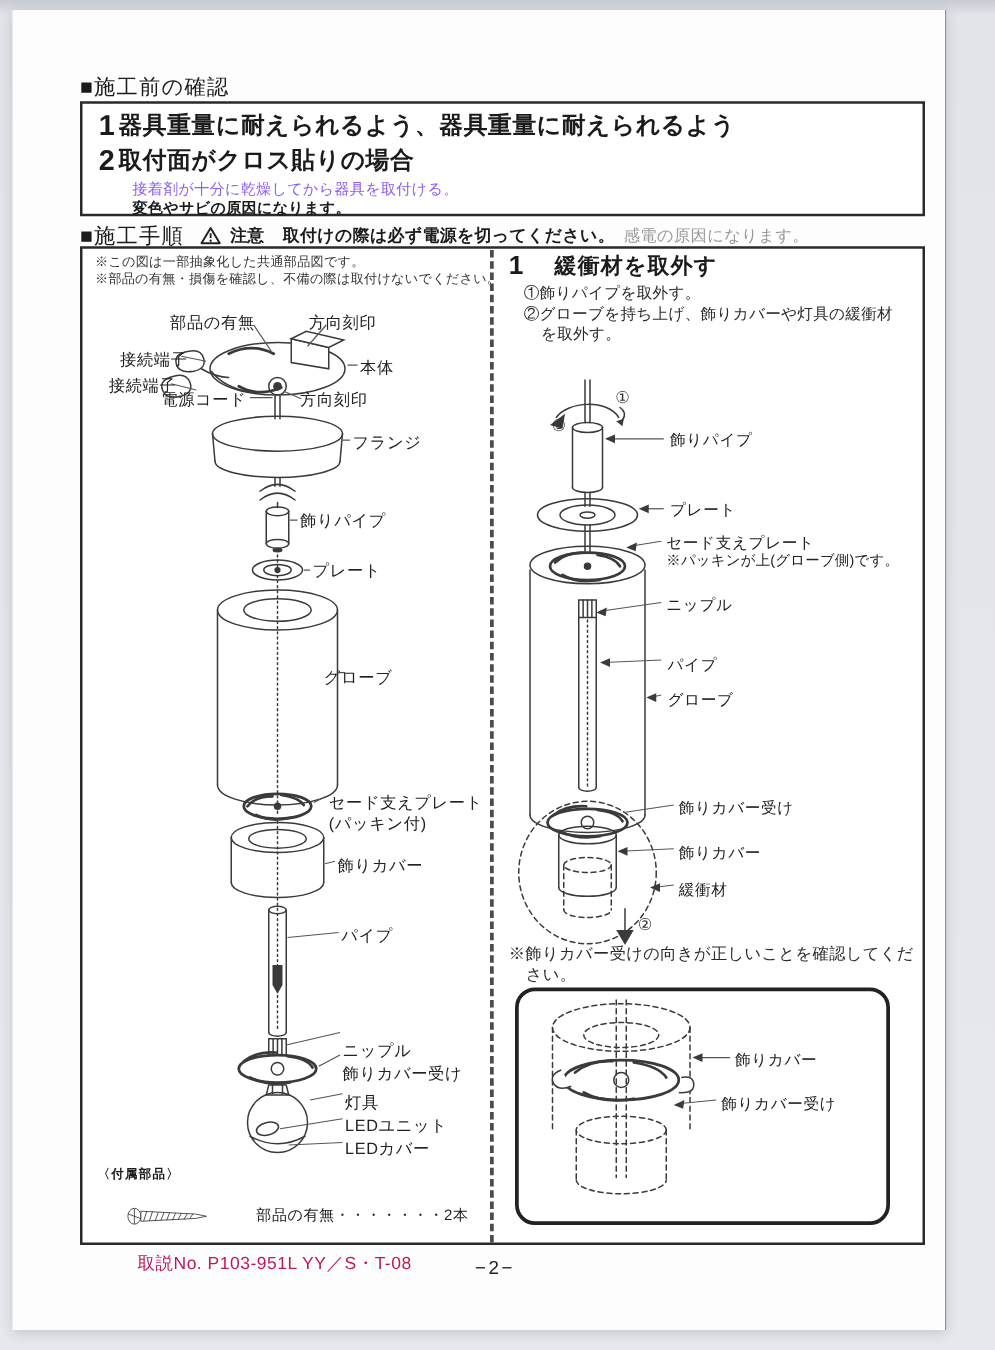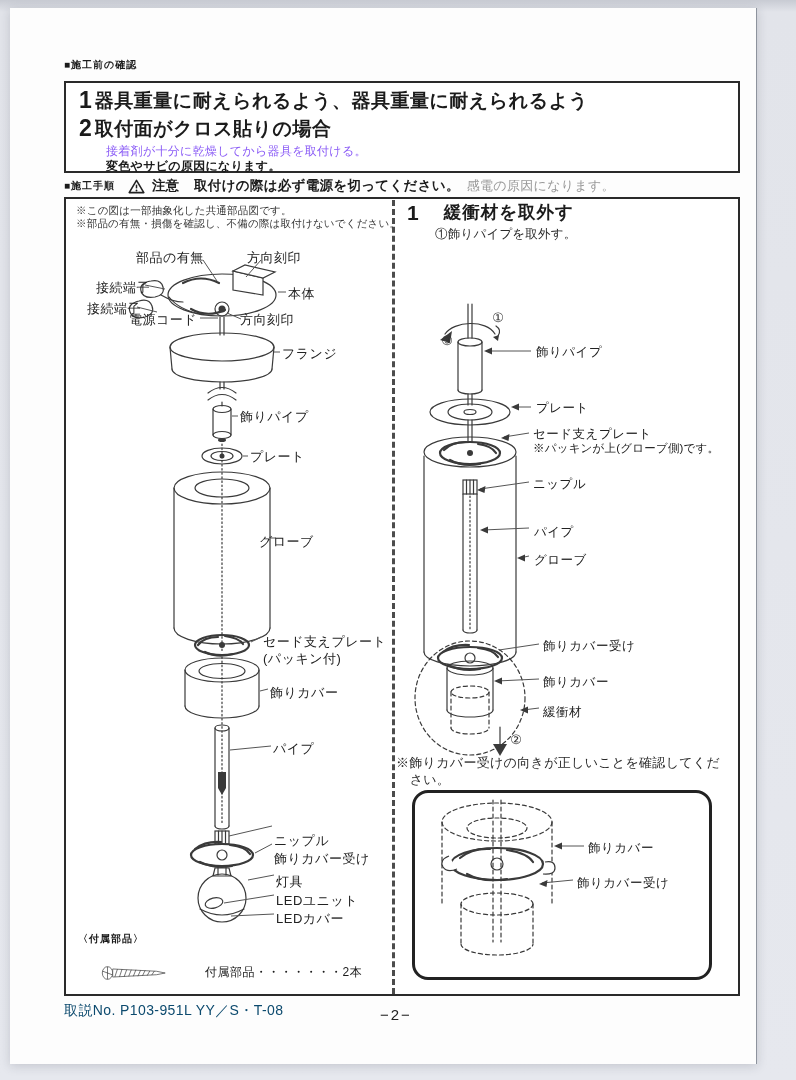--- a/index.html
+++ b/index.html
@@ -15,21 +15,21 @@
     position:absolute; inset:0;
     background:linear-gradient(180deg,#c8cbd3 0,#e2e4ea 12px,#e6e8ee 100%);
   }
   .page {
     position:absolute; left:10px; top:8px; width:747px; height:1056px;
     background:#fdfdfd;
     border-right:1px solid #8d939d;
     box-shadow:0 2px 10px rgba(40,45,60,.18);
   }
   .abs { position:absolute; }
-  .sec-heading { font-size:10px; font-weight:bold; letter-spacing:1px; }
+  .sec-heading { font-size:17px; font-weight:normal; letter-spacing:1px; }
   .box1 {
     left:64px; top:81px; width:676px; height:92px;
     border:2px solid #2a2a2a; background:#fff;
   }
   .num-row { position:absolute; display:flex; align-items:flex-start; }
   .big-num { font-size:23px; font-weight:bold; line-height:22px; margin-right:3px; }
   .num-title { font-size:19px; font-weight:bold; letter-spacing:.5px; line-height:23px; }
   .note-gray { font-size:12px; color:#8b5cf6; letter-spacing:.3px; }
   .note-bold { font-size:12px; font-weight:bold; letter-spacing:.3px; }
   .proc-row { left:64px; top:177px; display:flex; align-items:center; gap:7px; }
@@ -43,31 +43,31 @@
   .divider {
     left:392px; top:200px; height:794px; width:0;
     border-left:3px dashed #4c4c4c;
   }
   .small-note { font-size:10.5px; line-height:14px; letter-spacing:.2px; color:#333; }
   .lbl { position:absolute; font-size:13px; letter-spacing:.5px; white-space:nowrap; color:#222; }
   .lbl-s { font-size:11.5px; letter-spacing:.2px; }
   .step-head { display:flex; align-items:flex-start; }
   .step-num { font-size:21px; font-weight:bold; line-height:21px; margin-right:5px; }
   .step-title { font-size:17.5px; font-weight:bold; letter-spacing:1px; line-height:21px;margin-left:20px; }
-  .steps { font-size:12.5px; line-height:16.5px; letter-spacing:.2px; color:#2a2a2a;margin-left:16px; }
+  .steps { font-size:12.5px; line-height:16.5px; letter-spacing:.2px; color:#2a2a2a; }
   .step-line { padding-left:1.1em; text-indent:-1.1em; }
   .check-note {
     font-size:13px; line-height:17px; letter-spacing:.3px; color:#2a2a2a;
     padding-left:1.05em; text-indent:-1.05em;
   }
   .inset-box {
     left:412px; top:790px; width:300px; height:190px;
     border:3px solid #222; border-radius:16px; background:#fff;
   }
-  .footer-doc { font-size:14px; letter-spacing:.4px; color:#0c4a6e; }
+  .footer-doc { font-size:14px; letter-spacing:.4px; color:#be185d;margin-left:46px; }
   .footer-page { font-size:15px; letter-spacing:2px; color:#222; }
   
   .la { stroke:#3a3a3a; fill:none; stroke-width:1.2px; stroke-linecap:round; }
   .thk { stroke-width:2.2px; }
   .laf { fill:#3a3a3a; stroke:none; }
   .law { fill:#fff; stroke:#3a3a3a; stroke-width:1.2px; }
   .dash { stroke-dasharray:4 3; }
   .dot { stroke-dasharray:1.5 2.6; }
   .ldr { stroke:#555; stroke-width:1px; fill:none; }
   .mk { font-size:13px; fill:#333; text-anchor:middle; font-family:"Liberation Sans",sans-serif; }
@@ -269,28 +269,29 @@
   <line class="la" x1="30" y1="9" x2="26" y2="21"></line>
   <line class="la" x1="38" y1="9" x2="34" y2="21"></line>
   <line class="la" x1="46" y1="10" x2="42" y2="21"></line>
   <line class="la" x1="54" y1="10" x2="50" y2="20"></line>
   <line class="la" x1="62" y1="10" x2="58" y2="20"></line>
   <line class="la" x1="70" y1="11" x2="66" y2="20"></line>
   <line class="la" x1="78" y1="11" x2="74" y2="19"></line>
   <line class="la" x1="86" y1="12" x2="82" y2="19"></line>
   <line class="la" x1="94" y1="12" x2="90" y2="18"></line>
 </svg>
-<div class="abs" style="left:205px;top:964px;font-size:12px;letter-spacing:.5px">付属部品・・・・・・・2本</div>
+<div class="abs" style="left:205px;top:964px;font-size:12px;letter-spacing:.5px">部品の有無・・・・・・・2本</div>
 
 <div class="abs step-head" style="left:407px;top:202px">
   <span class="step-num">1</span>
   <span class="step-title">緩衝材を取外す</span>
 </div>
 <div class="abs steps" style="left:419px;top:226px;width:306px">
   <div class="step-line">①飾りパイプを取外す。</div>
+  <div class="step-line">②グローブを持ち上げ、飾りカバーや灯具の緩衝材を取外す。</div>
 </div>
 
 <svg class="abs" style="left:400px;top:300px" width="340" height="460" viewBox="0 0 340 460">
   <g>
     <line class="la" x1="68" y1="4" x2="68" y2="38"></line>
     <line class="la" x1="72" y1="4" x2="72" y2="38"></line>
     <ellipse class="la" cx="70" cy="42" rx="12" ry="4"></ellipse>
     <line class="la" x1="58" y1="42" x2="58" y2="90"></line>
     <line class="la" x1="82" y1="42" x2="82" y2="90"></line>
     <path class="la" d="M58,90 a12,4 0 0 0 24,0"></path>
@@ -383,21 +384,21 @@
 <div class="lbl" style="left:536px;top:400px;font-size:12.5px">プレート</div>
 <div class="lbl" style="left:533px;top:426px;font-size:12.5px">セード支えプレート</div>
 <div class="lbl lbl-s" style="left:533px;top:441px">※パッキンが上(グローブ側)です。</div>
 <div class="lbl" style="left:533px;top:476px;font-size:12.5px">ニップル</div>
 <div class="lbl" style="left:534px;top:524px;font-size:12.5px">パイプ</div>
 <div class="lbl" style="left:534px;top:552px;font-size:12.5px">グローブ</div>
 <div class="lbl" style="left:543px;top:638px;font-size:12.5px">飾りカバー受け</div>
 <div class="lbl" style="left:543px;top:674px;font-size:12.5px">飾りカバー</div>
 <div class="lbl" style="left:543px;top:704px;font-size:12.5px">緩衝材</div>
 
-<div class="abs check-note" style="left:396px;top:754px;width:330px">※飾りカバー受けの向きが正しいことを確認してください。</div>
+<div class="abs check-note" style="left:407px;top:754px;width:330px">※飾りカバー受けの向きが正しいことを確認してください。</div>
 
 <div class="abs inset-box"></div>
 <svg class="abs" style="left:412px;top:792px" width="300" height="186" viewBox="0 0 300 186">
   <line class="la dash" x1="81" y1="8" x2="81" y2="150"></line>
   <line class="la dash" x1="89" y1="8" x2="89" y2="150"></line>
   <ellipse class="la dash" cx="85" cy="30" rx="55" ry="19"></ellipse>
   <ellipse class="la dash" cx="85" cy="36" rx="30" ry="10"></ellipse>
   <line class="la dash" x1="30" y1="30" x2="30" y2="112"></line>
   <line class="la dash" x1="140" y1="30" x2="140" y2="112"></line>
   <g>

